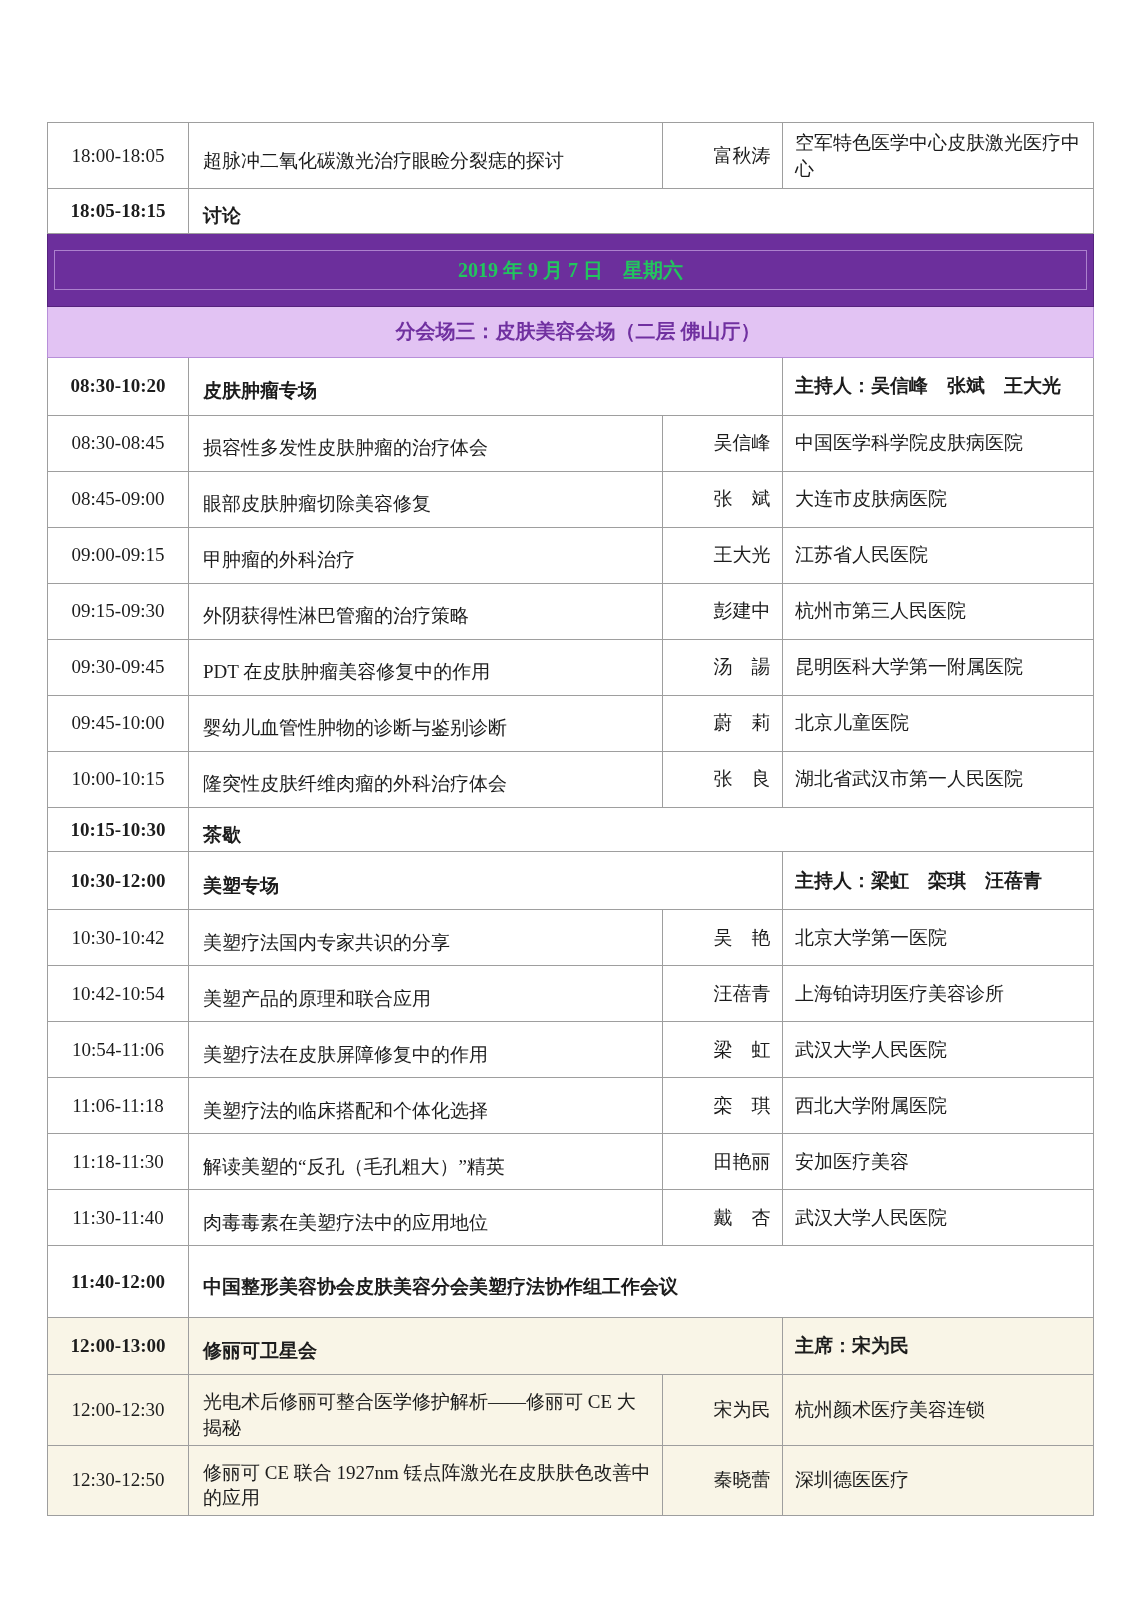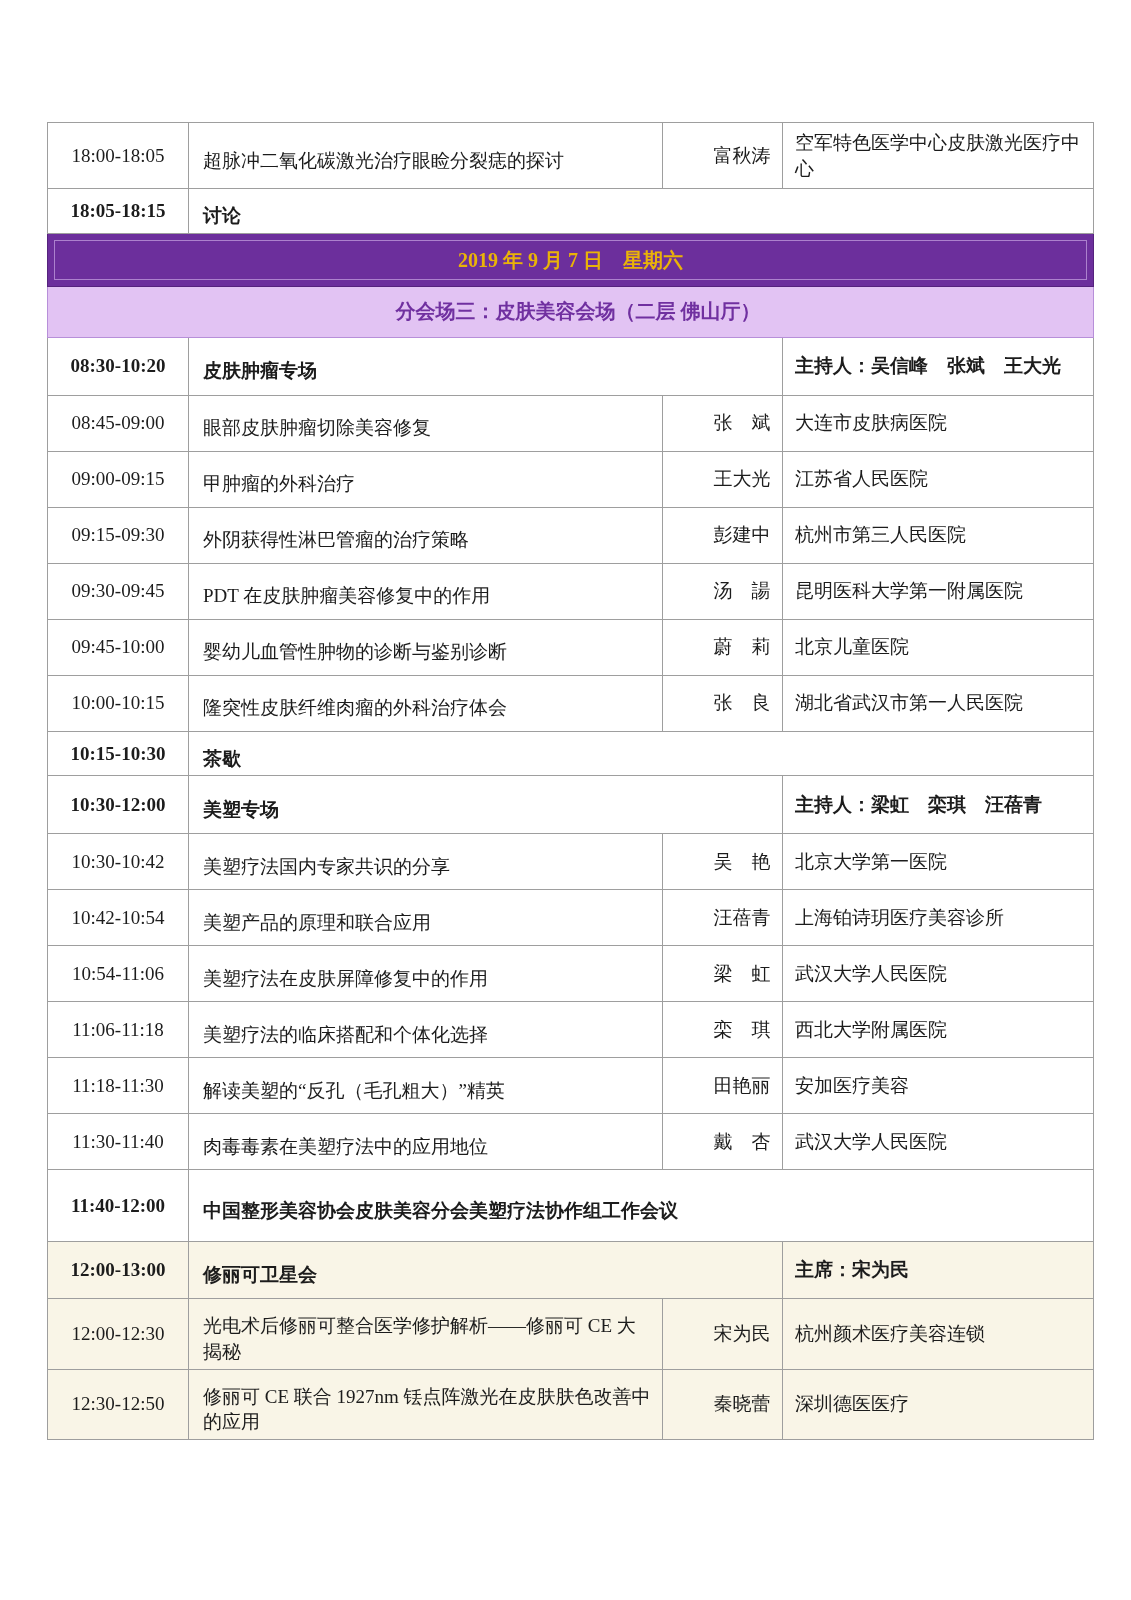--- a/index.html
+++ b/index.html
@@ -46,23 +46,23 @@
   tr.r-meeting   { height: 72px; }
   tr.r-sat-hdr   { height: 57px; }
   tr.r-sat-talk  { height: 60px; }
   tr.banner-dark td {
     background: #6c2f9c;
     border-color: #55227d;
     height: 50px;
     padding: 0;
   }
   .banner-dark-inner {
-    margin: 6px 6px;
+    margin: 16px 6px;
     border: 1px solid rgba(226, 196, 246, 0.55);
-    color: #eab308;
+    color: #22c55e;
     font-weight: bold;
     font-size: 20px;
     text-align: center;
     line-height: 38px;
   }
   tr.banner-light td {
     background: #e2c3f3;
     border-color: #b78fd9;
     color: #7030a0;
     font-weight: bold;
@@ -107,20 +107,26 @@
       <td colspan="4">分会场三：皮肤美容会场（二层 佛山厅）</td>
     </tr>
 
     <tr class="r-header">
       <td class="t">08:30-10:20</td>
       <td class="ttl" colspan="2">皮肤肿瘤专场</td>
       <td class="aff">主持人：吴信峰　张斌　王大光</td>
     </tr>
 
     <tr class="r-talk">
+      <td class="t">08:30-08:45</td>
+      <td class="ttl">损容性多发性皮肤肿瘤的治疗体会</td>
+      <td class="spk">吴信峰</td>
+      <td class="aff">中国医学科学院皮肤病医院</td>
+    </tr>
+    <tr class="r-talk">
       <td class="t">08:45-09:00</td>
       <td class="ttl">眼部皮肤肿瘤切除美容修复</td>
       <td class="spk">张　斌</td>
       <td class="aff">大连市皮肤病医院</td>
     </tr>
     <tr class="r-talk">
       <td class="t">09:00-09:15</td>
       <td class="ttl">甲肿瘤的外科治疗</td>
       <td class="spk">王大光</td>
       <td class="aff">江苏省人民医院</td>

